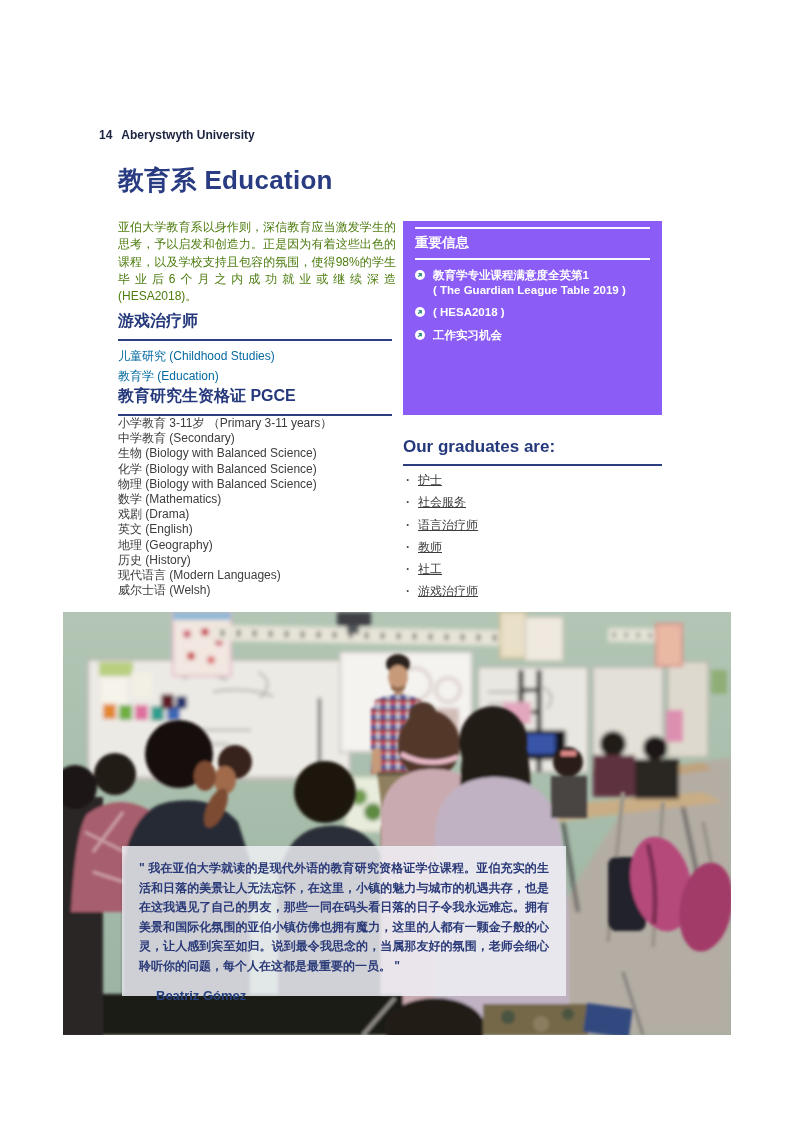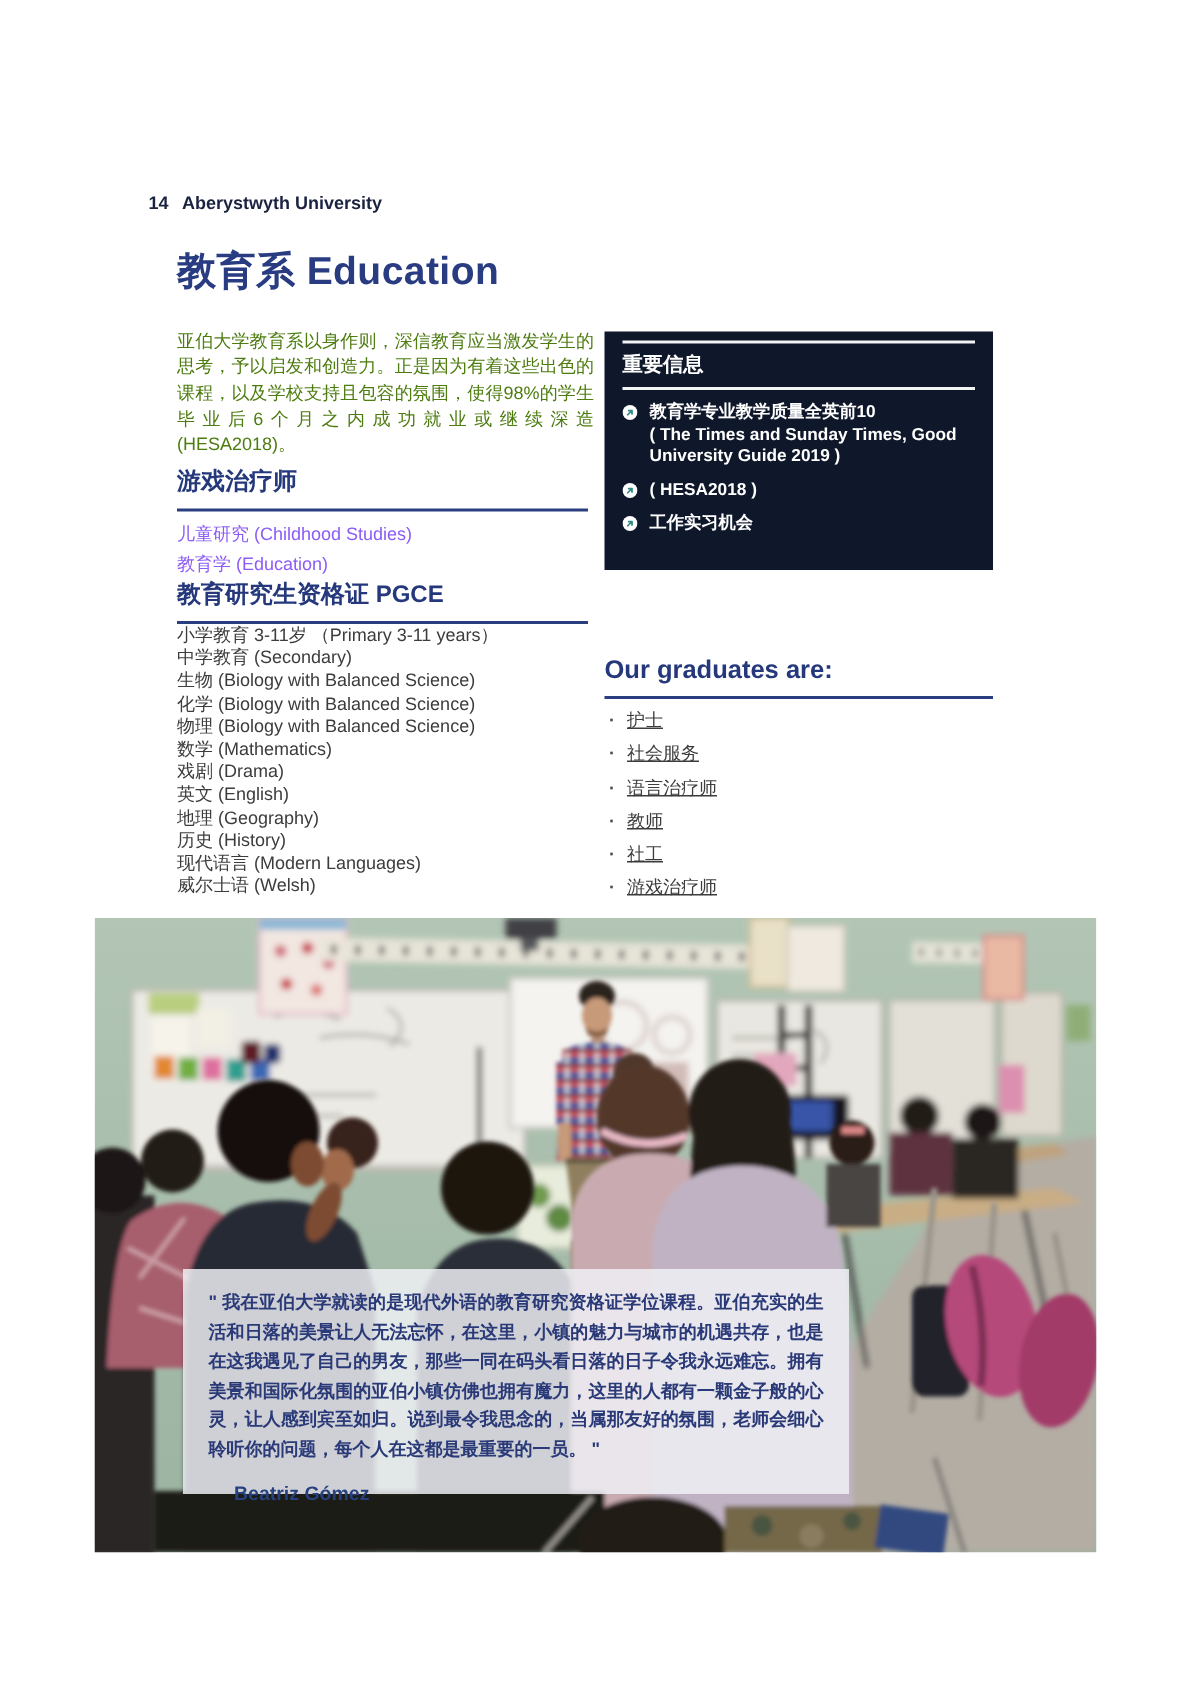--- a/index.html
+++ b/index.html
@@ -16,38 +16,38 @@
 
   
   #dept-title{left:118px;top:163px;font-size:26px;font-weight:bold;
     color:#293C82;letter-spacing:0.3px;}
 
   
   #intro{left:118px;top:219px;width:278px;font-size:12px;line-height:17.3px;
     color:#4d7c0f;text-align:justify;}
 
   
-  #key-info{left:403px;top:221px;width:259px;height:159px;background:#0f172a;
+  #key-info{left:403px;top:221px;width:259px;height:194px;background:#8b5cf6;
     box-sizing:border-box;padding:6px 12px;color:#fff;}
   .ki-rule{border-top:2px solid rgba(255,255,255,0.95);height:0;}
   .ki-title{font-size:13.5px;font-weight:bold;margin:5px 0 6px 0;}
   .ki-item{display:flex;gap:8px;margin-top:8px;font-size:11.5px;
     line-height:14.5px;font-weight:bold;}
   .ki-icon{flex:0 0 auto;width:10px;height:10px;margin-top:2px;}
   .ki-text span{display:block;}
 
   
   .section-h{font-weight:bold;color:#24387B;border-bottom:2px solid #2B3E80;
     padding-bottom:7px;}
   #ug-h{left:118px;top:311px;width:274px;font-size:16px;}
   #pgce-h{left:118px;top:386px;width:274px;font-size:16px;}
   #grad-h{left:403px;top:437px;width:259px;font-size:17px;}
 
   ul{list-style:none;margin:0;padding:0;}
-  #ug-list{left:118px;top:347px;font-size:12px;line-height:19.5px;color:#8b5cf6;}
+  #ug-list{left:118px;top:347px;font-size:12px;line-height:19.5px;color:#0369a1;}
   #pgce-list{left:118px;top:416px;font-size:12px;line-height:15.2px;color:#3C3C3C;}
   #grad-list{left:403px;top:469px;font-size:12px;line-height:22.3px;color:#3C3C3C;text-decoration:underline;}
   #grad-list li{position:relative;padding-left:15px;}
   #grad-list li::before{content:"·";position:absolute;left:3px;top:0;
     font-weight:bold;color:#4a4a4a;}
 
   
   #photo{left:63px;top:612px;width:668px;height:423px;overflow:hidden;}
   #photo svg{display:block;}
 
@@ -68,31 +68,31 @@
 
 <div class="abs" id="dept-title">教育系 Education</div>
 
 <div class="abs" id="intro">亚伯大学教育系以身作则，深信教育应当激发学生的思考，予以启发和创造力。正是因为有着这些出色的课程，以及学校支持且包容的氛围，使得98%的学生毕业后6个月之内成功就业或继续深造 (HESA2018)。</div>
 
 <div class="abs" id="key-info">
   <div class="ki-rule"></div>
   <div class="ki-title">重要信息</div>
   <div class="ki-rule"></div>
 
-
   <div class="ki-item">
     <svg class="ki-icon" viewBox="0 0 12 12">
       <circle cx="6" cy="6" r="6" fill="#ffffff"></circle>
       <path d="M4.2 7.8 L7.6 4.4 M7.6 4.4 h-2.7 M7.6 4.4 v2.7" stroke="#2F8B83" stroke-width="1.4" fill="none" stroke-linecap="round"></path>
     </svg>
     <div class="ki-text">
-      <span>教育学专业教学质量全英前10</span>
-      <span>( The Times and Sunday Times, Good University Guide 2019 )</span>
+      <span>教育学专业课程满意度全英第1</span>
+      <span>( The Guardian League Table 2019 )</span>
     </div>
   </div>
+
 
   <div class="ki-item">
     <svg class="ki-icon" viewBox="0 0 12 12">
       <circle cx="6" cy="6" r="6" fill="#ffffff"></circle>
       <path d="M4.2 7.8 L7.6 4.4 M7.6 4.4 h-2.7 M7.6 4.4 v2.7" stroke="#2F8B83" stroke-width="1.4" fill="none" stroke-linecap="round"></path>
     </svg>
     <div class="ki-text">
       <span>( HESA2018 )</span>
     </div>
   </div>

